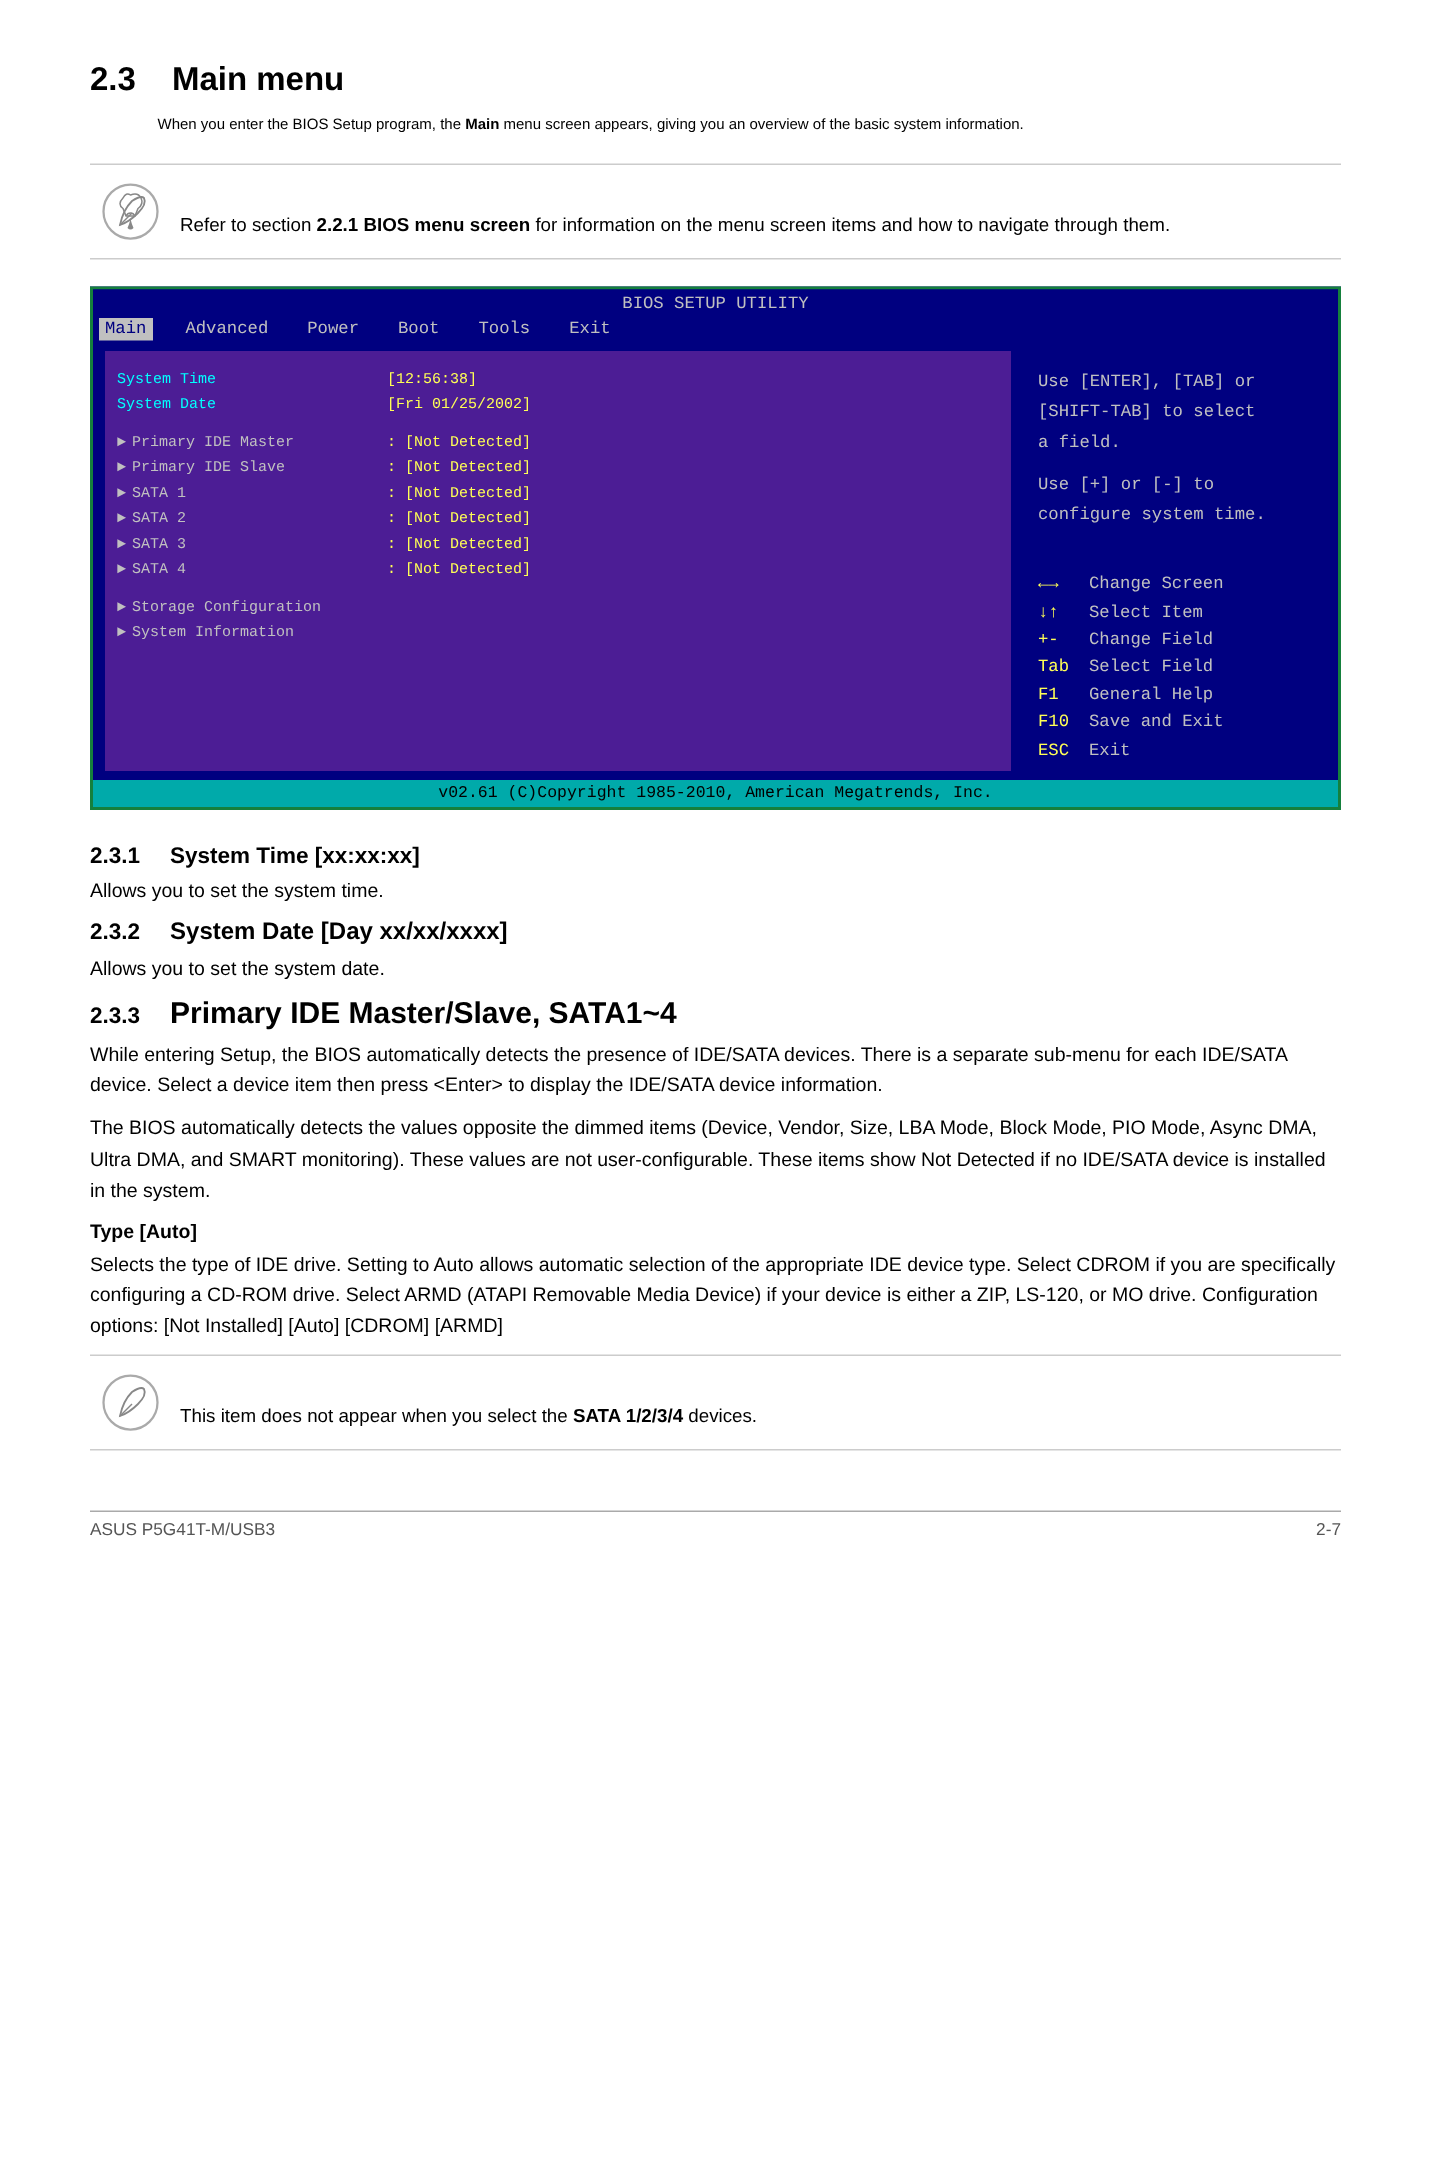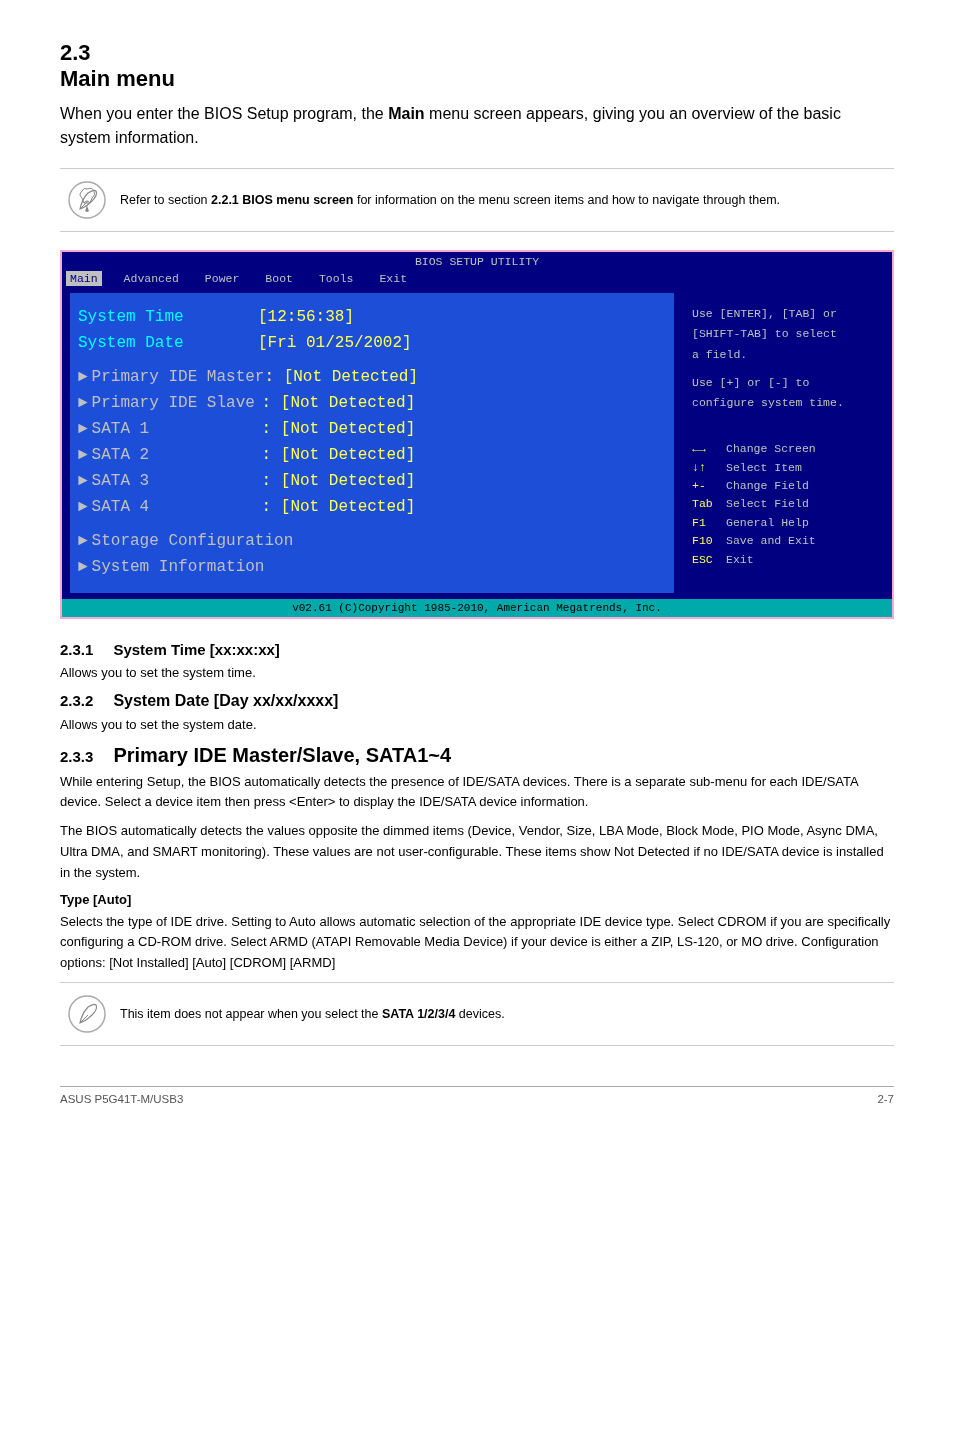--- a/index.html
+++ b/index.html
@@ -7,29 +7,30 @@
       font-family: Arial, sans-serif;
       font-size: 13px;
       background: #fff;
       color: #000;
       width: 954px;
       min-height: 1438px;
       padding: 40px 60px 40px 60px;
     }
 
     .intro-text {
-      font-size: 16px;
+      font-size: 10px;
       margin-bottom: 18px;
       line-height: 1.5;
+      margin-left: 45px;
     }
 
     
     .note-box {
       display: flex;
-      align-items: center;
+      align-items: flex-end;
       border-top: 1px solid #ccc;
       border-bottom: 1px solid #ccc;
       padding: 12px 8px;
       margin-bottom: 18px;
       gap: 14px;
     }
     .note-icon {
       width: 38px;
       height: 38px;
       flex-shrink: 0;
@@ -40,21 +41,21 @@
     }
 
     
     .bios-screen {
       background: #000080;
       color: #c0c0c0;
       font-family: 'Courier New', Courier, monospace;
       font-size: 11.5px;
       padding: 0;
       margin-bottom: 22px;
-      border: 2px solid #f9a8d4;
+      border: 2px solid #15803d;
     }
     .bios-title-bar {
       background: #000080;
       color: #c0c0c0;
       text-align: center;
       padding: 3px 0 2px 0;
       font-family: 'Courier New', Courier, monospace;
       font-size: 11.5px;
     }
     .bios-menu-bar {
@@ -76,23 +77,23 @@
     }
     .bios-content {
       display: flex;
       background: #000080;
       padding: 6px 8px;
       gap: 10px;
     }
     .bios-left {
       flex: 1;
       font-family: 'Courier New', Courier, monospace;
-      font-size: 16px;
-      color: #c0c0c0;
-      background: #1d4ed8;
+      font-size: 10px;
+      color: #c0c0c0;
+      background: #4c1d95;
       padding: 4px 8px;
     }
     .bios-right {
       width: 200px;
       font-family: 'Courier New', Courier, monospace;
       font-size: 11.5px;
       color: #c0c0c0;
       background: #000080;
       padding: 4px 8px;
     }
@@ -161,21 +162,21 @@
       border-top: 1px solid #aaa;
       margin-top: 40px;
       padding-top: 6px;
       font-size: 11.5px;
       color: #555;
     }
   </style>
 </head>
 <body>
 
-<div style="display:flex; align-items:baseline; margin-bottom:10px;flex-direction:column;">
+<div style="display:flex; align-items:baseline; margin-bottom:10px;">
   <span style="font-size:22px; font-weight:bold; margin-right:24px;">2.3</span>
   <span style="font-size:22px; font-weight:bold;">Main menu</span>
 </div>
 
 <p class="intro-text">
   When you enter the BIOS Setup program, the <span class="bold">Main</span> menu screen appears, giving you an overview of the basic system information.
 </p>
 
 <div class="note-box">
   <svg class="note-icon" viewBox="0 0 38 38" fill="none" xmlns="http://www.w3.org/2000/svg">

